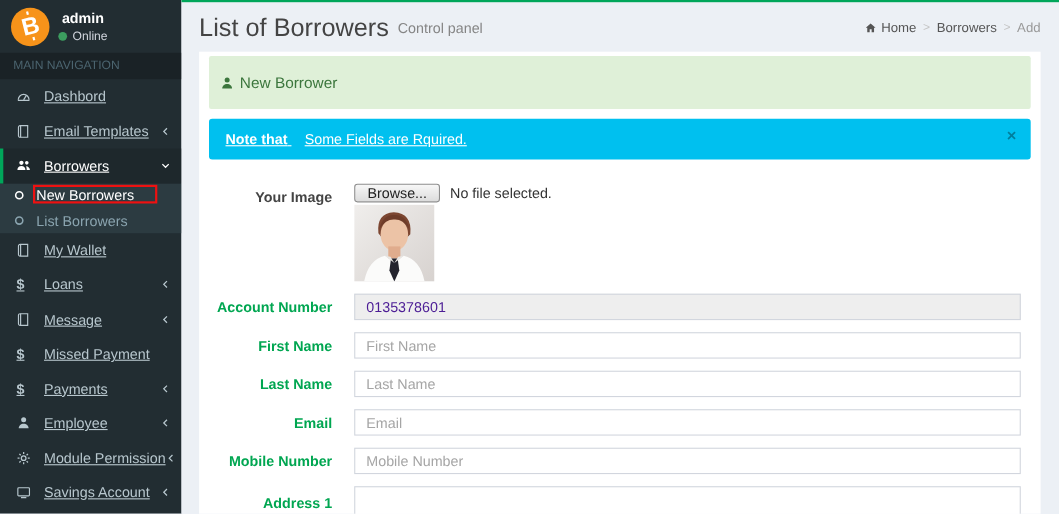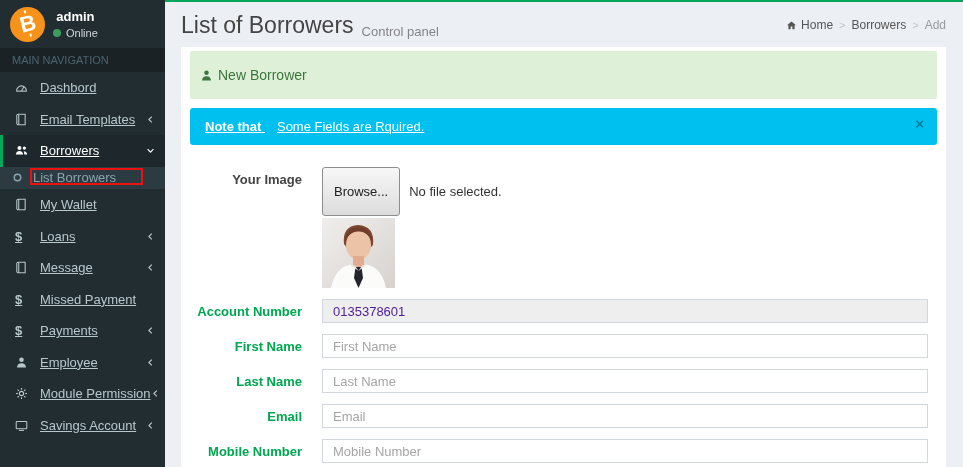--- a/index.html
+++ b/index.html
@@ -30,21 +30,21 @@
   .submenu { background:#2c3b41; list-style:none; }
   .submenu-item { height:22.5px; display:flex; align-items:center; padding:0 10px 0 13px; color:#8aa4af; font-size:13px; cursor:pointer; }
   .submenu-item.active-sub { color:#fff; }
   .sub-icon { width:20px; min-width:20px; margin-right:0; display:flex; align-items:center; }
   .sub-icon svg { width:9px; height:9px; }
   .annotation-box { position:absolute; left:30px; top:168px; width:113px; height:17px; border:2px solid #ee1111; pointer-events:none; z-index:5; }
 
   
   .content-wrapper { flex:1; height:467px; background:#ecf0f5; border-top:2px solid #00a65a; position:relative; }
   .content-header { padding:10px 17px 8px 16px; position:relative; }
-  .page-title { display:inline-flex; align-items:flex-end; }
+  .page-title { display:inline-flex; align-items:center; }
   .page-title h1 { font-size:23px; font-weight:400; color:#444; }
   .page-subtitle { font-size:13px; color:#858585; margin-left:8px; }
   .breadcrumb { position:absolute; right:17px; top:16px; font-size:12px; color:#555; display:flex; align-items:center; }
   .breadcrumb .sep { color:#c3c3c3; margin:0 6px; font-size:11px; }
   .bc-current { color:#9a9a9a; }
   .bc-link { cursor:pointer; }
   .home-ic { margin-right:4px; display:inline-flex; }
   .home-ic svg { width:11px; height:11px; }
 
   .box { background:#fff; margin:0 17px 0 16px; padding:4px 9px 9px 9px; min-height:415px; }
@@ -57,21 +57,21 @@
 
   .form-area { padding-top:22px; }
   .form-row { display:flex; margin-bottom:11px; }
   .label-col { width:112px; min-width:112px; text-align:right; font-size:13px; font-weight:bold; color:#00a651; padding-top:5px; }
   .label-dark { color:#444; }
   .control-col { margin-left:20px; width:606px; }
   .text-input { width:606px; height:24px; border:1px solid #d2d6de; padding:3px 10px; font-size:13px; color:#555; font-family:"Liberation Sans", sans-serif; border-radius:0; outline:none; }
   .text-input::placeholder { color:#a5a5a5; }
   .input-disabled { background:#eee; color:#4c1d95; }
   .file-row { display:flex; align-items:center; }
-  .browse-btn { font-family:"Liberation Sans", sans-serif; font-size:13px; padding:16px 11px; border:1px solid #8d8d8d; border-radius:3px; background:linear-gradient(#f7f7f7,#dcdcdc); color:#222; cursor:pointer; }
+  .browse-btn { font-family:"Liberation Sans", sans-serif; font-size:13px; padding:0 11px; border:1px solid #8d8d8d; border-radius:3px; background:linear-gradient(#f7f7f7,#dcdcdc); color:#222; cursor:pointer; }
   .file-status { font-size:13px; color:#333; margin-left:9px; }
   .photo { width:73px; height:70px; margin-top:2px; display:block; }
   .address-textarea { width:606px; height:95px; border:1px solid #d2d6de; font-family:"Liberation Sans", sans-serif; font-size:13px; padding:4px 10px; color:#555; resize:vertical; outline:none; }
   .row-address .label-col { padding-top:8px; }
 </style>
 </head>
 <body>
 
 <aside class="sidebar">
   <div class="user-panel">
@@ -123,20 +123,28 @@
           </svg>
         </span>
       <span class="mi-label">Borrowers</span>
       <span class="chev">
           <svg viewBox="0 0 14 14" fill="none" stroke="currentColor" stroke-width="1.8">
             <polyline points="2.5,5 7,9.5 11.5,5"></polyline>
           </svg>
         </span>
     </li>
     <ul class="submenu">
+      <li class="submenu-item active-sub">
+        <span class="sub-icon">
+            <svg viewBox="0 0 10 10" fill="none" stroke="currentColor" stroke-width="1.6">
+              <circle cx="5" cy="5" r="3.6"></circle>
+            </svg>
+          </span>
+        <span>New Borrowers</span>
+      </li>
       <li class="submenu-item">
         <span class="sub-icon">
             <svg viewBox="0 0 10 10" fill="none" stroke="currentColor" stroke-width="1.6">
               <circle cx="5" cy="5" r="3.6"></circle>
             </svg>
           </span>
         <span>List Borrowers</span>
       </li>
     </ul>
     <li class="menu-item">

